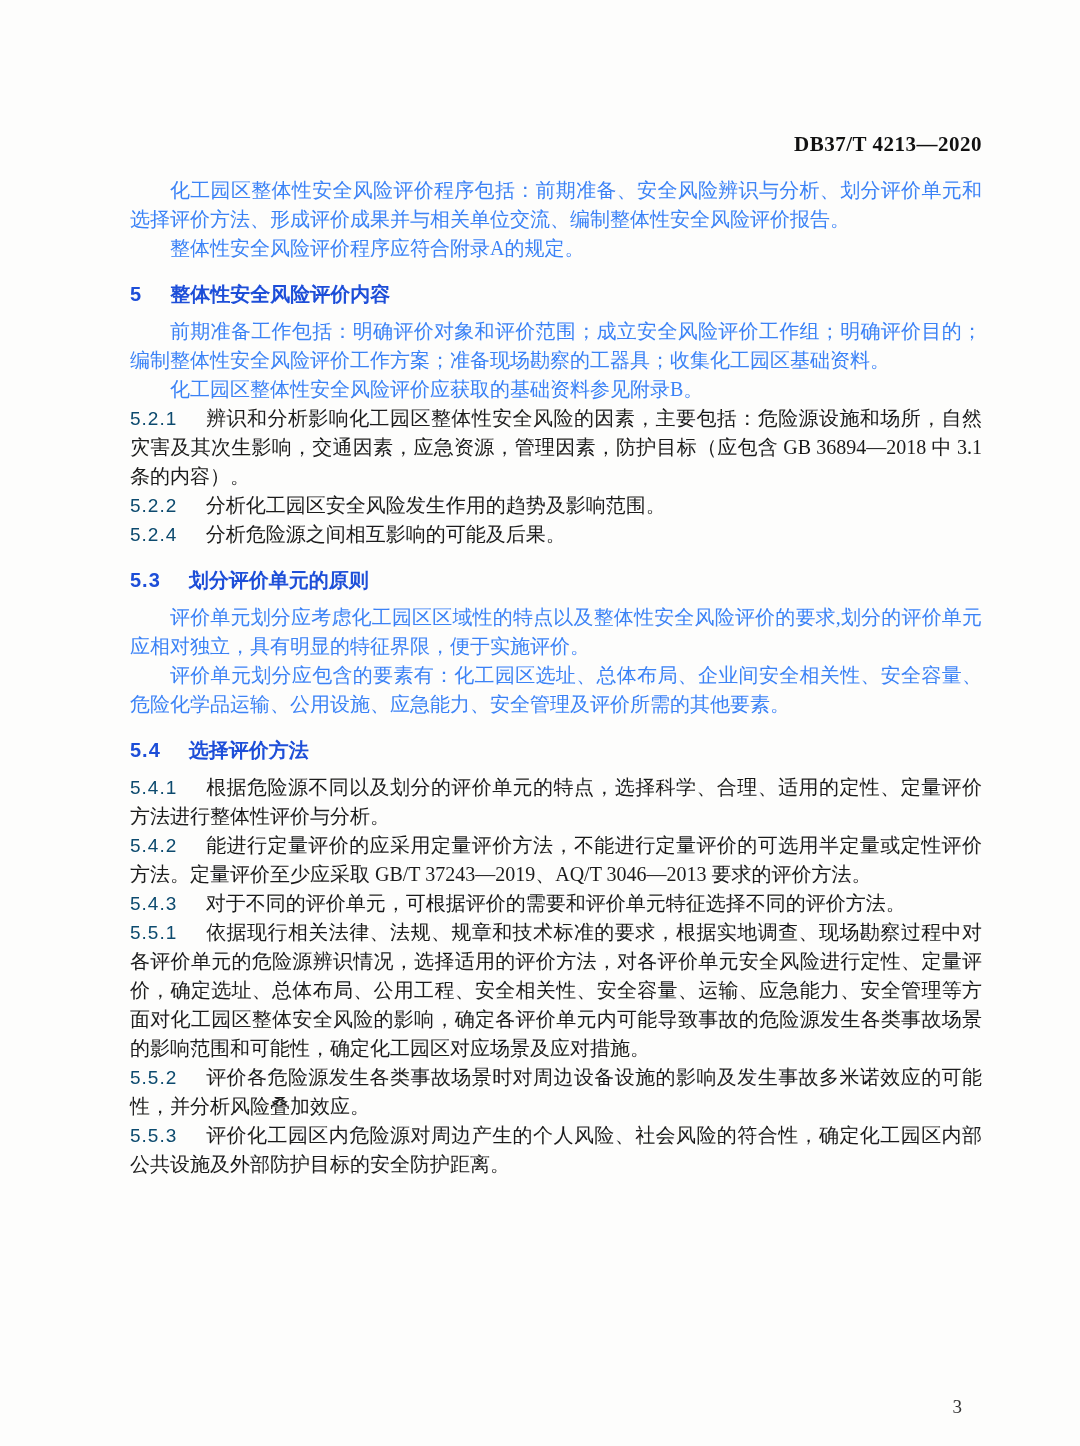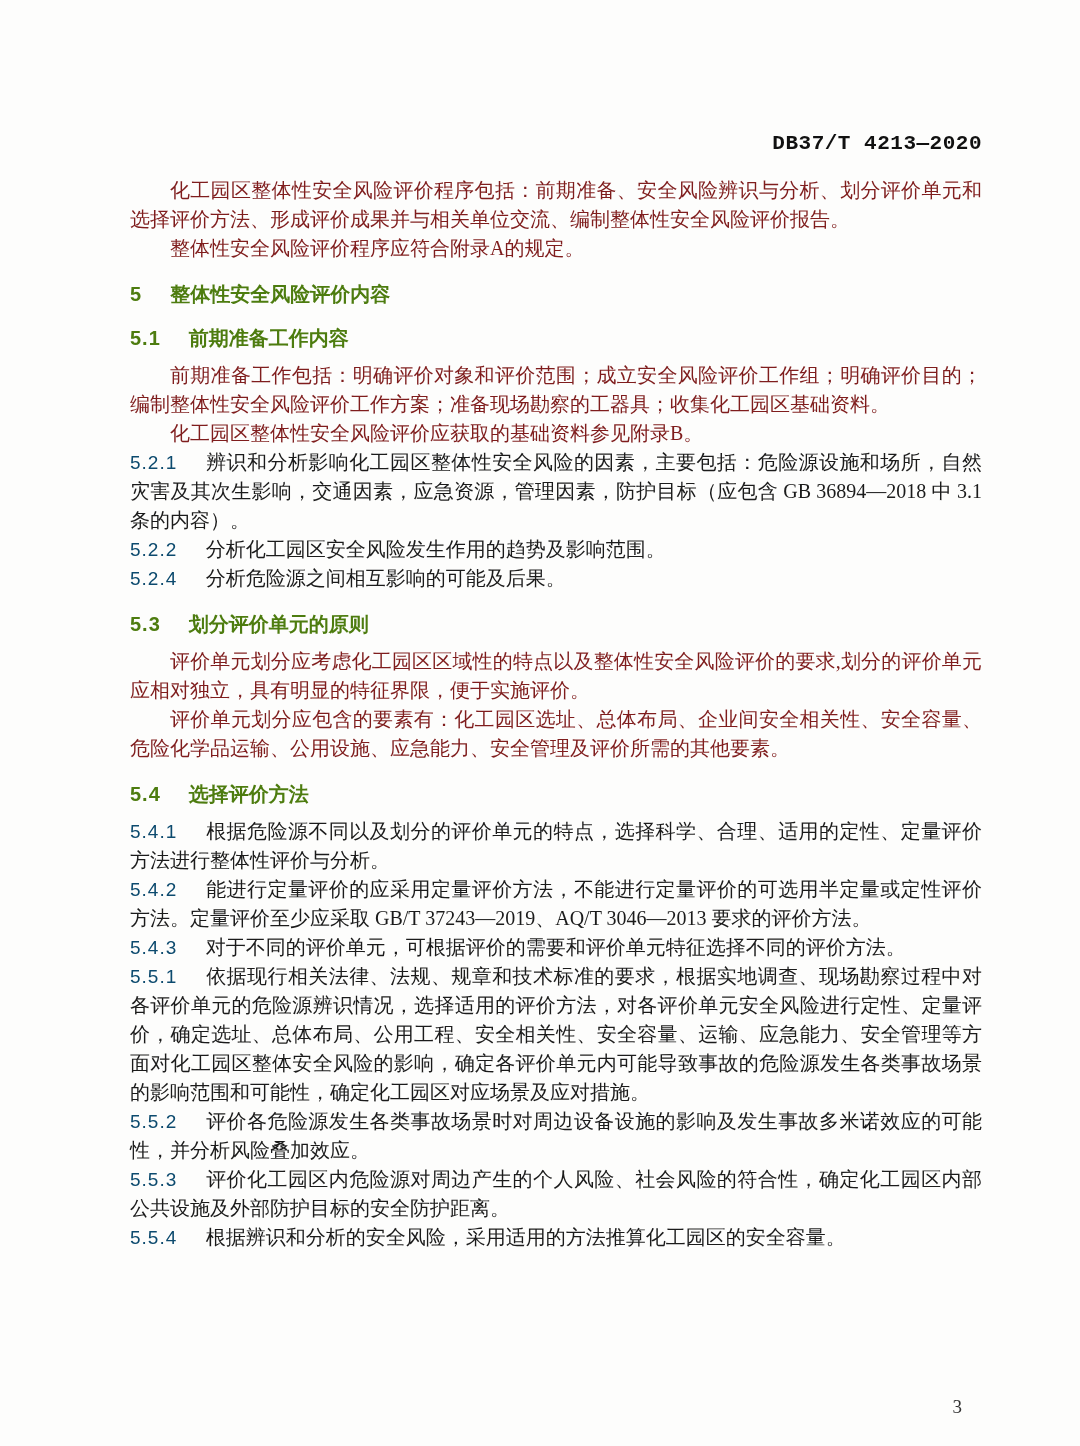--- a/index.html
+++ b/index.html
@@ -18,35 +18,35 @@
     background: #fdfdfc;
   }
   .content {
     position: absolute;
     left: 130px;
     width: 852px;
     top: 132px;
   }
   .doc-code {
     text-align: right;
-    font-family: Liberation Mono, monospace;
+    font-family: Liberation Serif, serif;
     font-weight: 600;
     font-size: 21px;
     line-height: 24px;
     letter-spacing: 0.5px;
     color: #111;
     margin-bottom: 20px;
   }
   p.para {
     margin: 0;
     font-size: 20px;
     line-height: 29px;
     text-align: justify;
     text-indent: 2em;
-    color: #7f1d1d;
+    color: #3b82f6;
   }
   p.clause {
     margin: 0;
     font-size: 20px;
     line-height: 29px;
     text-align: justify;
     color: #1b1b1b;
   }
   p.clause .clause-num {
     font-family: "Liberation Sans", "DejaVu Sans", sans-serif;
@@ -54,21 +54,21 @@
     letter-spacing: 1px;
     margin-right: 1.5em;
     color: #0c4a6e;
   }
   .heading {
     font-family: "Liberation Sans", "DejaVu Sans", sans-serif;
     font-weight: bold;
     font-size: 20px;
     line-height: 26px;
     margin: 18px 0 10px 0;
-    color: #4d7c0f;
+    color: #1d4ed8;
   }
   .heading .sec-num {
     letter-spacing: 1px;
     margin-right: 1.4em;
   }
   .page-number {
     position: absolute;
     top: 1396px;
     right: 118px;
     font-size: 19px;
@@ -85,23 +85,20 @@
 
     <div class="doc-code">DB37/T 4213—2020</div>
 
     <p class="para">化工园区整体性安全风险评价程序包括：前期准备、安全风险辨识与分析、划分评价单元和选择评价方法、形成评价成果并与相关单位交流、编制整体性安全风险评价报告。</p>
     <p class="para">整体性安全风险评价程序应符合附录A的规定。</p>
 
     <div class="heading">
       <span class="sec-num">5</span><span>整体性安全风险评价内容</span>
     </div>
 
-    <div class="heading">
-      <span class="sec-num">5.1</span><span>前期准备工作内容</span>
-    </div>
     <p class="para">前期准备工作包括：明确评价对象和评价范围；成立安全风险评价工作组；明确评价目的；编制整体性安全风险评价工作方案；准备现场勘察的工器具；收集化工园区基础资料。</p>
     <p class="para">化工园区整体性安全风险评价应获取的基础资料参见附录B。</p>
 
     <p class="clause"><span class="clause-num">5.2.1</span><span>辨识和分析影响化工园区整体性安全风险的因素，主要包括：危险源设施和场所，自然灾害及其次生影响，交通因素，应急资源，管理因素，防护目标（应包含 GB 36894—2018 中 3.1 条的内容）。</span></p>
     <p class="clause"><span class="clause-num">5.2.2</span><span>分析化工园区安全风险发生作用的趋势及影响范围。</span></p>
     <p class="clause"><span class="clause-num">5.2.4</span><span>分析危险源之间相互影响的可能及后果。</span></p>
 
     <div class="heading">
       <span class="sec-num">5.3</span><span>划分评价单元的原则</span>
     </div>
@@ -111,18 +108,17 @@
     <div class="heading">
       <span class="sec-num">5.4</span><span>选择评价方法</span>
     </div>
     <p class="clause"><span class="clause-num">5.4.1</span><span>根据危险源不同以及划分的评价单元的特点，选择科学、合理、适用的定性、定量评价方法进行整体性评价与分析。</span></p>
     <p class="clause"><span class="clause-num">5.4.2</span><span>能进行定量评价的应采用定量评价方法，不能进行定量评价的可选用半定量或定性评价方法。定量评价至少应采取 GB/T 37243—2019、AQ/T 3046—2013 要求的评价方法。</span></p>
     <p class="clause"><span class="clause-num">5.4.3</span><span>对于不同的评价单元，可根据评价的需要和评价单元特征选择不同的评价方法。</span></p>
 
     <p class="clause"><span class="clause-num">5.5.1</span><span>依据现行相关法律、法规、规章和技术标准的要求，根据实地调查、现场勘察过程中对各评价单元的危险源辨识情况，选择适用的评价方法，对各评价单元安全风险进行定性、定量评价，确定选址、总体布局、公用工程、安全相关性、安全容量、运输、应急能力、安全管理等方面对化工园区整体安全风险的影响，确定各评价单元内可能导致事故的危险源发生各类事故场景的影响范围和可能性，确定化工园区对应场景及应对措施。</span></p>
     <p class="clause"><span class="clause-num">5.5.2</span><span>评价各危险源发生各类事故场景时对周边设备设施的影响及发生事故多米诺效应的可能性，并分析风险叠加效应。</span></p>
     <p class="clause"><span class="clause-num">5.5.3</span><span>评价化工园区内危险源对周边产生的个人风险、社会风险的符合性，确定化工园区内部公共设施及外部防护目标的安全防护距离。</span></p>
-    <p class="clause"><span class="clause-num">5.5.4</span><span>根据辨识和分析的安全风险，采用适用的方法推算化工园区的安全容量。</span></p>
 
   </div>
 
   <div class="page-number">3</div>
 </div>
 
 </body></html>

